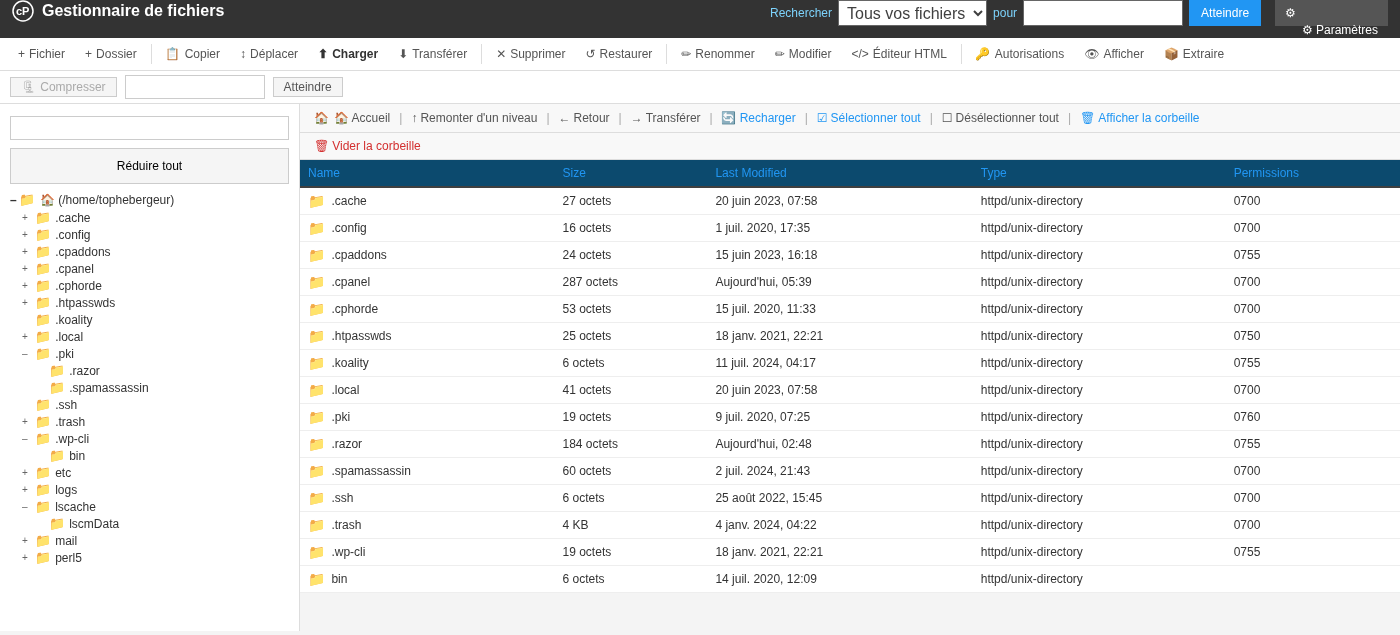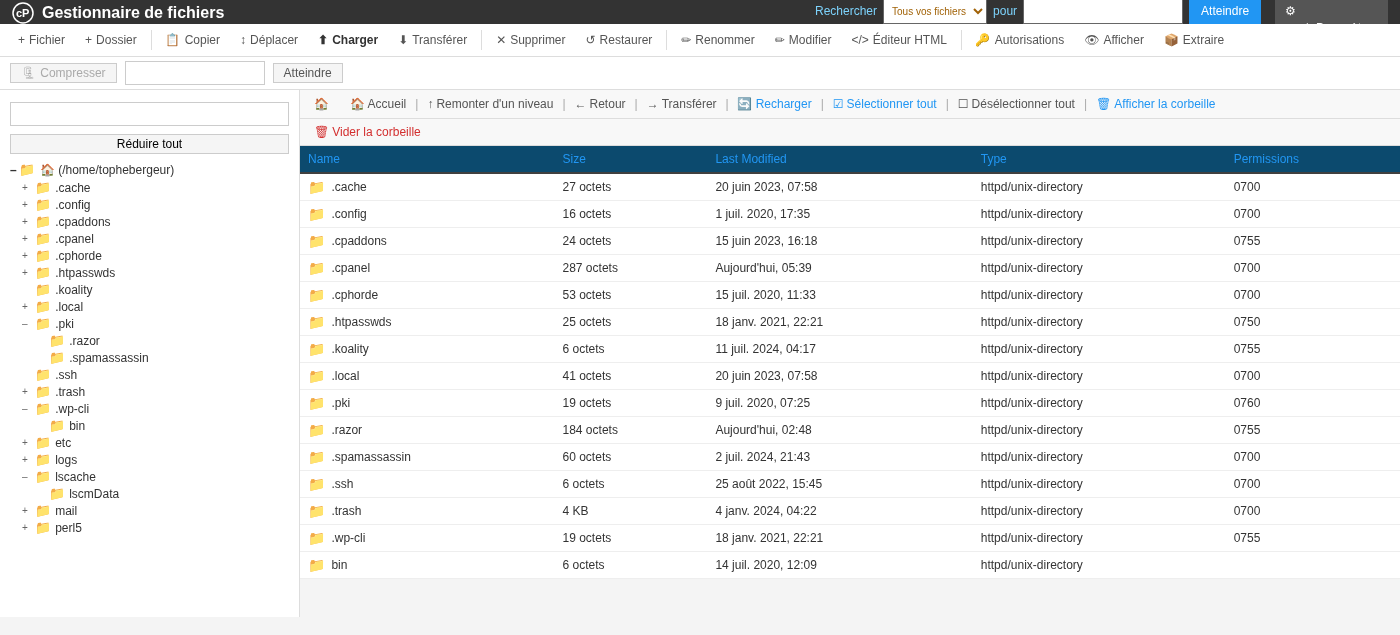--- a/index.html
+++ b/index.html
@@ -3,23 +3,23 @@
   <meta charset="utf-8">
   <style>
     * { box-sizing: border-box; margin: 0; padding: 0; }
     body { font-family: Arial, sans-serif; font-size: 12px; background: #f4f4f4; }
 
     
     .top-bar {
       background: #333;
       color: #fff;
       display: flex;
-      align-items: flex-end;
+      align-items: flex-start;
       padding: 0 12px;
-      height: 24px;
+      height: 38px;
       gap: 8px;
     }
     .top-bar-logo {
       display: flex;
       align-items: center;
       font-size: 16px;
       font-weight: bold;
       color: #fff;
       margin-right: auto;
     }
@@ -27,25 +27,25 @@
     .top-bar-search {
       display: flex;
       align-items: center;
       gap: 6px;
       font-size: 12px;
       color: #ddd;
     }
     .top-bar-search label { color: #7dd3fc; }
     .top-bar-search select {
       height: 26px;
-      font-size: 10px;
+      font-size: 16px;
       padding: 0 4px;
       border: 1px solid #666;
       background: #fff;
-      color: #a16207;
+      color: #404040;
     }
     .top-bar-search input[type="text"] {
       height: 26px;
       width: 160px;
       font-size: 12px;
       padding: 0 6px;
       border: 1px solid #666;
     }
     .btn-atteindre {
       background: #2196f3;
@@ -148,21 +148,21 @@
       height: 24px;
       font-size: 12px;
       border: 1px solid #ccc;
       padding: 0 4px;
     }
     .reduire-tout {
       display: block;
       width: calc(100% - 20px);
       margin: 0 10px 6px 10px;
       font-size: 12px;
-      padding: 2px 0;
+      padding: 10px 0;
       cursor: pointer;
       border: 1px solid #ccc;
       background: #f5f5f5;
       text-align: center;
     }
     .tree { padding: 0 0 0 6px; }
     .tree-item {
       display: flex;
       align-items: center;
       padding: 1px 4px;
@@ -508,21 +508,21 @@
         </div>
       </div>
     </div>
   </div>
 
   <div class="right-panel">
 
     <div class="action-bar">
       <button class="action-btn gray">
         <span>🏠</span>
-        <span style="margin-left:18px;">🏠 Accueil</span>
+        <span style="margin-left:2px;">🏠 Accueil</span>
       </button>
       <span class="action-btn-sep">|</span>
       <button class="action-btn gray">
         <span>↑</span>
         <span>Remonter d'un niveau</span>
       </button>
       <span class="action-btn-sep">|</span>
       <button class="action-btn gray">
         <span>←</span>
         <span>Retour</span>

